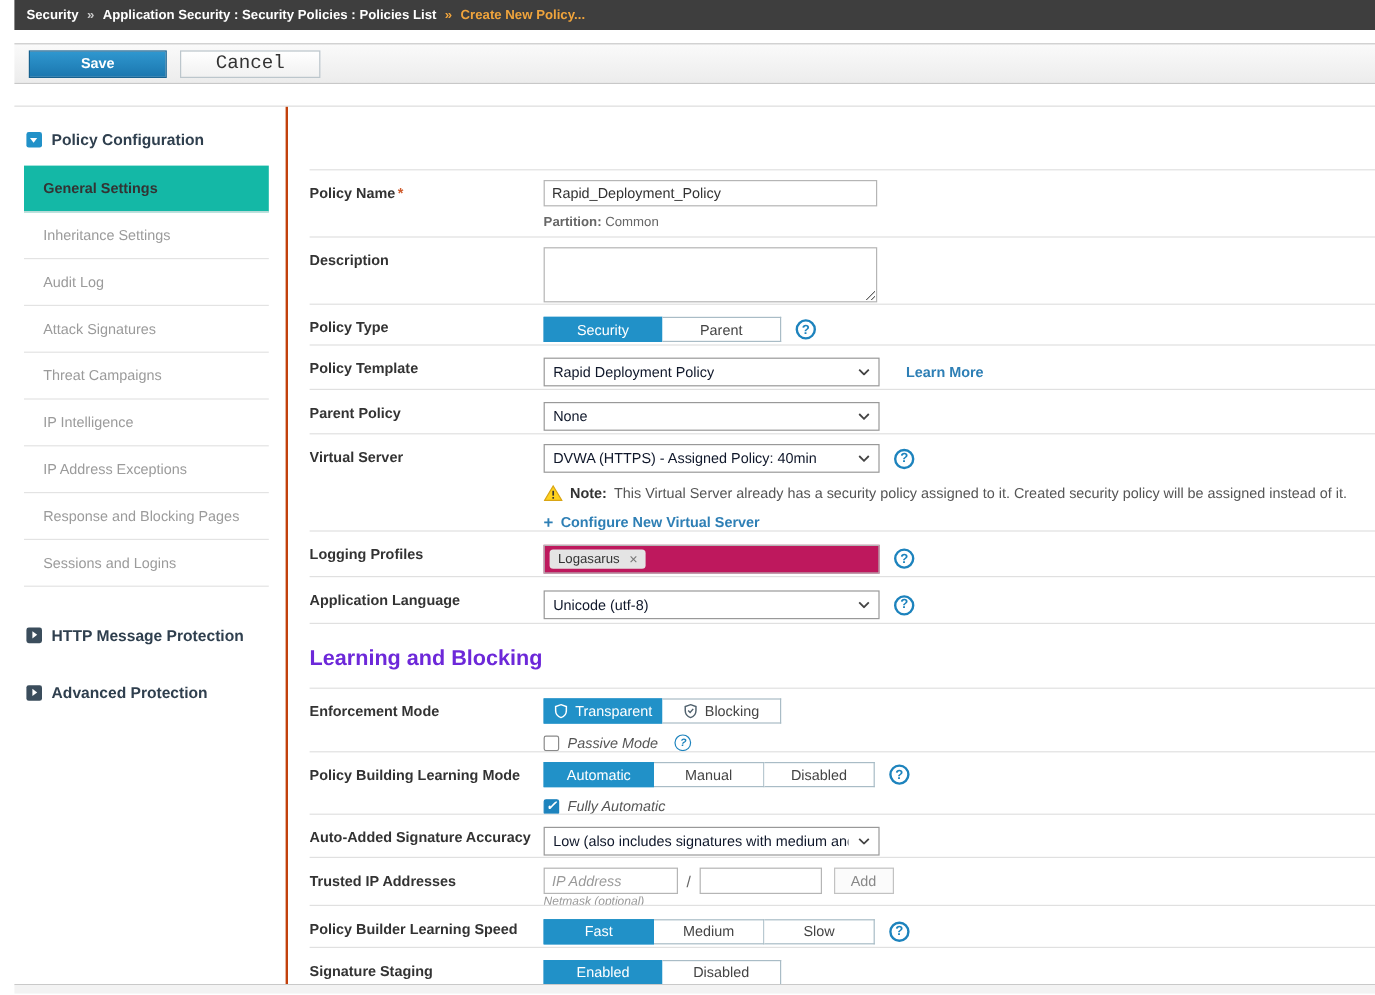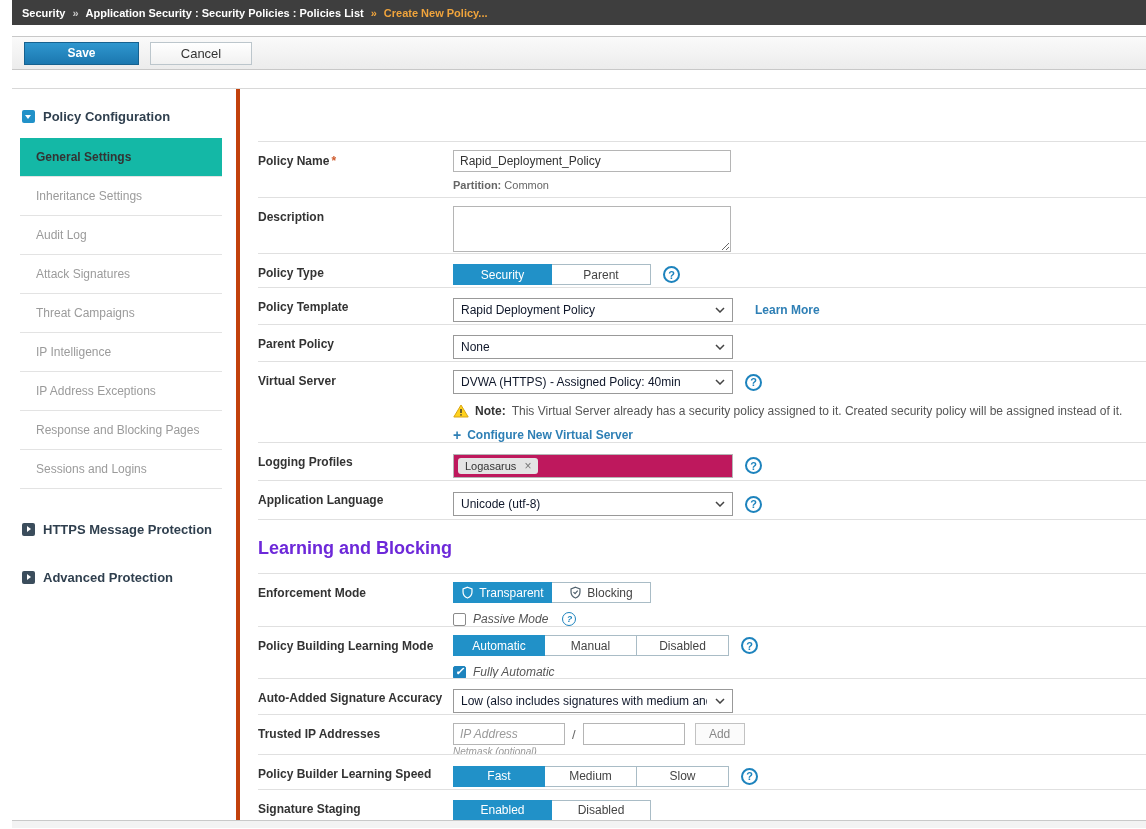--- a/index.html
+++ b/index.html
@@ -30,35 +30,35 @@
     background:linear-gradient(#fafafa,#ececec);
     border-top:1px solid #c8c8c8; border-bottom:1px solid #c8c8c8;
     display:flex; align-items:center; gap:11px; padding-left:12px;
   }
   .btn-save {
     width:115px; height:23px; font-family:inherit; font-size:12px; font-weight:bold;
     color:#fff; background:linear-gradient(#2f97cf,#1b77af);
     border:1px solid #16618f; cursor:pointer;
   }
   .btn-cancel {
-    width:102px; height:23px; font-family:Liberation Sans, sans-serif; font-size:13px; color:#333;
+    width:117px; height:23px; font-family:Liberation Mono, monospace; font-size:16px; color:#333;
     background:linear-gradient(#ffffff,#f1f1f1); border:1px solid #bcc6cc; cursor:pointer;
   }
 
   
   .content {
     display:flex; height:733px; box-sizing:border-box; background:#fff;
     border-top:1px solid #d8d8d8; border-bottom:1px solid #c9c9c9;
   }
   .bottom-strip { height:7px; background:#f3f3f3; }
 
   
   .sidebar {
     width:228px; flex:none; box-sizing:border-box;
-    border-right:4px solid #c2410c; padding:0 14px 0 8px; background:#fff;
+    border-right:2px solid #c2410c; padding:0 14px 0 8px; background:#fff;
   }
   .sec-header { margin-top:20px; display:flex; align-items:center; gap:8px; padding-left:2px; cursor:pointer; }
   .sec-header.more { margin-top:33px; }
   .sec-label { font-size:13px; font-weight:bold; color:#2f3f4e; }
   .sec-icon { width:13px; height:13px; border-radius:2px; position:relative; flex:none; }
   .sec-icon.expanded { background:#2191c8; }
   .sec-icon.expanded::after {
     content:""; position:absolute; left:3px; top:5px;
     border-left:3.5px solid transparent; border-right:3.5px solid transparent; border-top:4.5px solid #fff;
   }
@@ -196,21 +196,21 @@
         <div class="nav-item">Audit Log</div>
         <div class="nav-item">Attack Signatures</div>
         <div class="nav-item">Threat Campaigns</div>
         <div class="nav-item">IP Intelligence</div>
         <div class="nav-item">IP Address Exceptions</div>
         <div class="nav-item">Response and Blocking Pages</div>
         <div class="nav-item">Sessions and Logins</div>
       </nav>
       <div class="sec-header more">
         <span class="sec-icon collapsed"></span>
-        <span class="sec-label">HTTPS Message Protection</span>
+        <span class="sec-label">HTTP Message Protection</span>
       </div>
       <div class="sec-header more">
         <span class="sec-icon collapsed"></span>
         <span class="sec-label">Advanced Protection</span>
       </div>
     </aside>
 
     <main class="main">
       <div class="rows">
 

